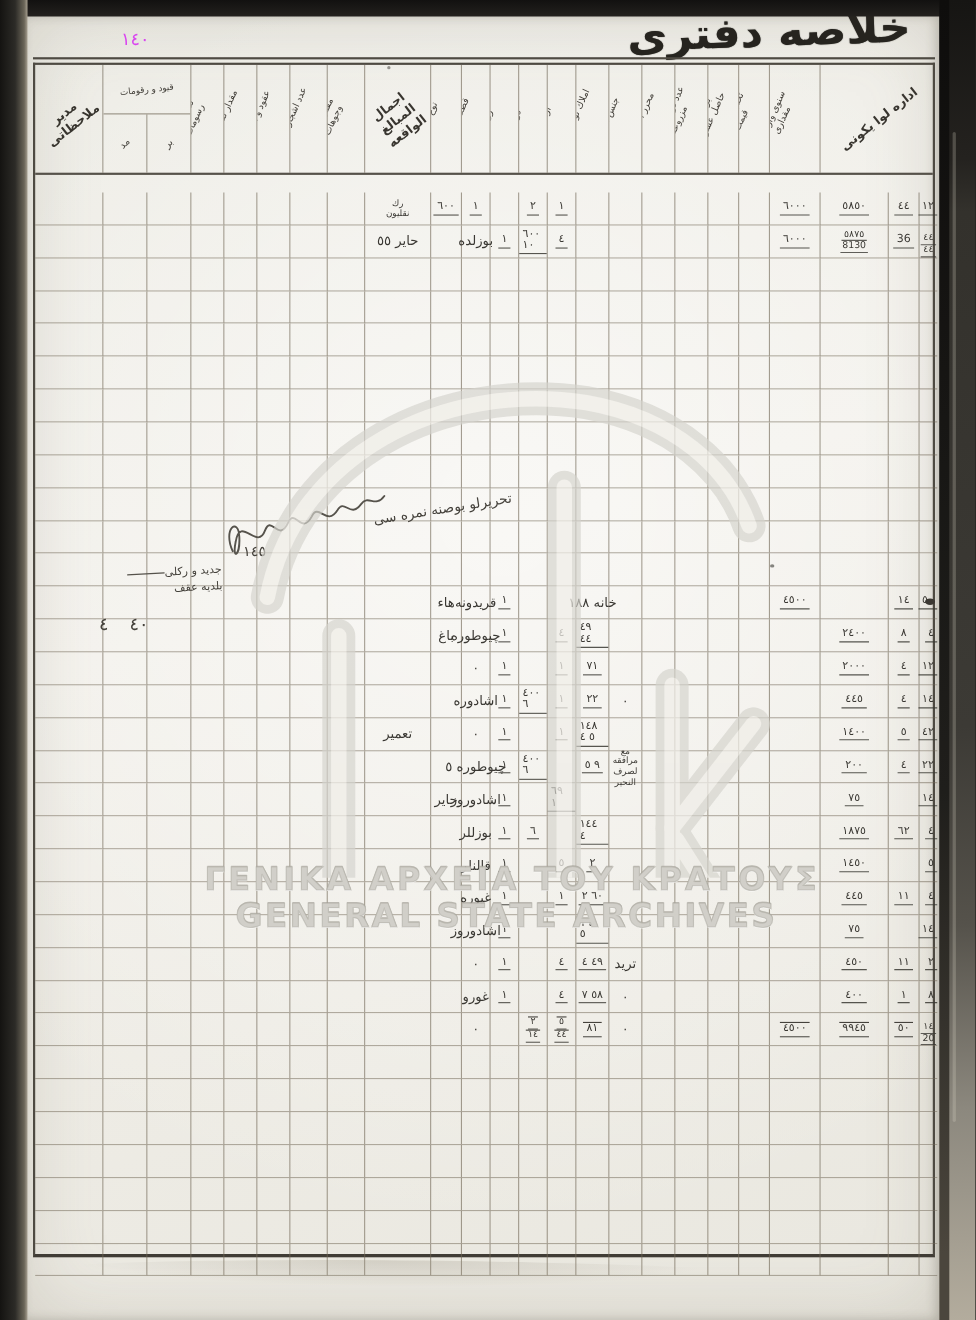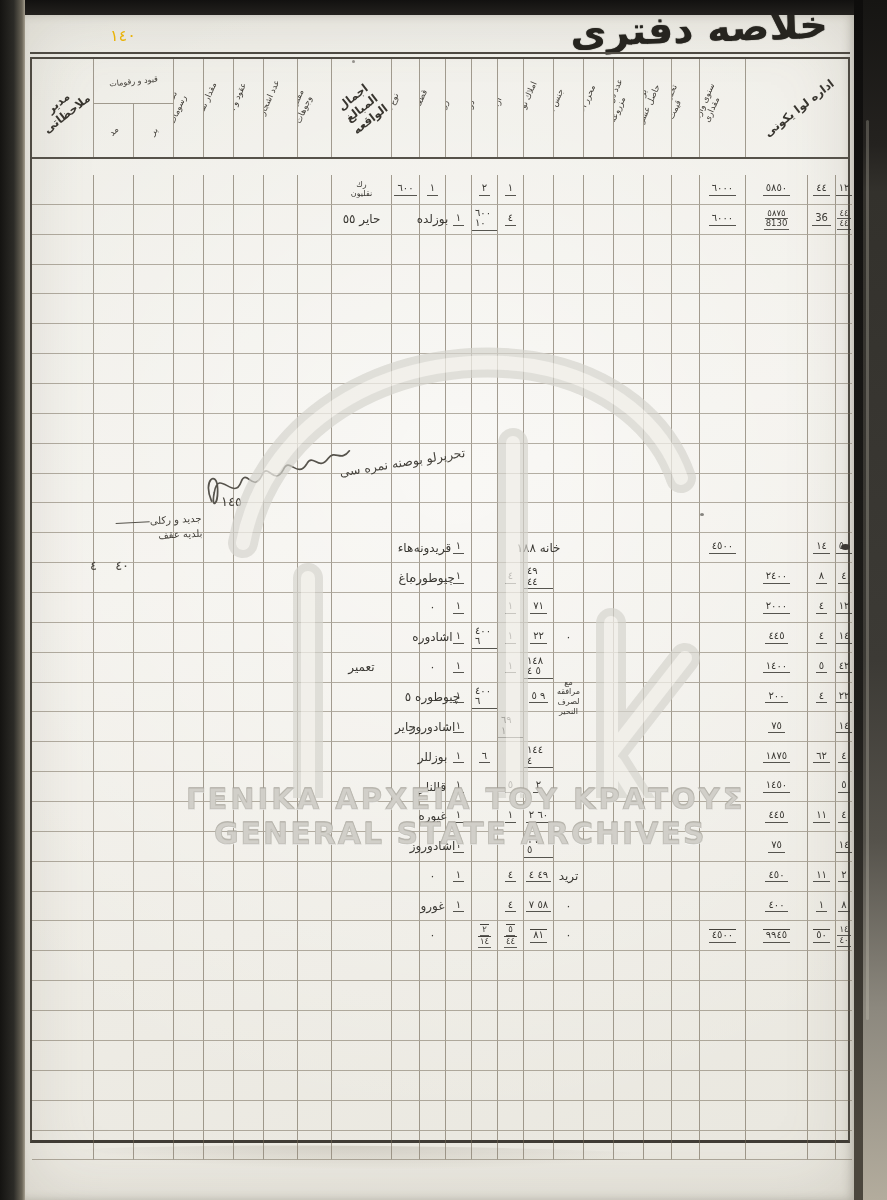--- a/index.html
+++ b/index.html
@@ -35,21 +35,21 @@
   .edge-right::after{content:"";position:absolute;left:12px;top:10%;width:3px;height:75%;
     background:rgba(220,214,200,.25);border-radius:2px;}
   
   .title{
     position:absolute;left:568px;top:2px;width:262px;height:54px;
     display:flex;align-items:center;justify-content:center;
     font-size:38px;font-weight:bold;color:#26241f;direction:rtl;
     transform:rotate(-2deg) scaleX(1.04);letter-spacing:-2px;
     text-shadow:0 0 1px rgba(30,28,22,.75);
   }
-  .page-num{position:absolute;left:110px;top:26px;font-size:16px;color:#eab308;letter-spacing:3px;}
+  .page-num{position:absolute;left:110px;top:26px;font-size:16px;color:#d946ef;letter-spacing:3px;}
   
   .table{
     position:absolute;left:30px;top:57px;width:820px;height:1086px;
     border:2px solid var(--frame);
     border-bottom-color:#403c35;border-bottom-width:3px;
     box-sizing:border-box;
   }
   .table::before{content:"";position:absolute;left:-2px;top:-7px;width:calc(100% + 4px);height:2px;background:var(--frame);}
   .thead{display:grid;height:100px;border-bottom:2px solid #56524a;box-sizing:border-box;}
   .hcell{position:relative;border-right:1px solid var(--gl);display:flex;align-items:center;justify-content:center;overflow:hidden;color:var(--ink);}
@@ -59,37 +59,37 @@
   .hcell.group{flex-direction:column;align-items:stretch;justify-content:flex-start;}
   .g-top{height:44px;border-bottom:1px solid var(--gl);display:flex;align-items:center;justify-content:center;}
   .g-top span{font-size:8px;direction:rtl;transform:rotate(-6deg);text-align:center;color:#403d37;}
   .g-sub{flex:1;display:flex;}
   .g-sub div{flex:1;display:flex;align-items:center;justify-content:center;}
   .g-sub div:first-child{border-right:1px solid var(--gl);}
   .g-sub span{font-size:9px;transform:rotate(-45deg);color:#45423c;}
   .tbody{display:grid;grid-auto-rows:29.87px;margin-top:16px;}
   .cell{border-right:1px solid var(--gl);border-bottom:1px solid var(--gl2);box-sizing:border-box;
     display:flex;align-items:center;justify-content:center;overflow:visible;color:var(--ink);}
-  .cell.last{border-right:none;}
+  .cell.last{border-right:none;justify-content:flex-end;}
   .cell.n{font-size:10px;}
   .cell.n .u{display:inline-block;border-bottom:1px solid rgba(58,56,51,.85);padding:0 3px 1px 3px;line-height:1.05;}
   .cell.n2{font-size:8.5px;flex-direction:column;}
   .cell.n2 .u{display:block;border-bottom:1px solid rgba(58,56,51,.8);padding:0 2px;line-height:1.15;}
   .cell.sum .u{border-top:1.5px solid #45423c;}
   .cell.name{font-size:12px;white-space:nowrap;direction:rtl;z-index:2;}
   .cell.dot{font-size:11px;}
   .cell.note{font-size:8px;direction:rtl;white-space:pre-line;text-align:center;line-height:1.2;z-index:2;}
   
   .ann{position:absolute;color:#45423c;direction:rtl;pointer-events:none;z-index:3;}
   .sig{position:absolute;left:200px;top:438px;z-index:3;transform:rotate(-9deg);}
   .diag-note{left:296px;top:458px;width:170px;font-size:12.5px;transform:rotate(-9deg);letter-spacing:1px;}
   .num145{left:176px;top:494px;font-size:13px;letter-spacing:2px;margin-left:45px;}
   .margin-note{left:72px;top:514px;width:130px;font-size:10px;transform:rotate(-3deg);line-height:1.5;direction:rtl;text-align:right;}
   .margin-note .dash{display:inline-block;width:34px;border-bottom:1px solid #55524b;vertical-align:middle;margin-left:2px;}
-  .margin-vals{left:90px;top:558px;font-size:13px;word-spacing:14px;}
+  .margin-vals{left:90px;top:558px;font-size:16px;word-spacing:14px;}
   
   .wm{position:absolute;left:0;top:0;width:100%;height:100%;pointer-events:none;z-index:5;text-align:center;}
   .wm-logo{position:absolute;left:213px;top:328px;opacity:.75;}
   .wm-line{position:absolute;font-weight:bold;color:rgba(205,203,196,.9);
     text-shadow:0 1px 0 rgba(255,255,255,.8), 0 -1px 0 rgba(160,156,148,.6);
     -webkit-text-stroke:1px rgba(172,169,161,.55);letter-spacing:3px;white-space:nowrap;}
   .wm1{left:186px;top:782px;font-size:29px;}
   .wm2{left:214px;top:816px;font-size:30px;letter-spacing:2px;}
   
   .speck{position:absolute;border-radius:50%;background:#3b3833;z-index:2;}
@@ -999,21 +999,21 @@
           <span class="u">٤٥٠٠</span>
         </div>
         <div class="cell n sum">
           <span class="u">٩٩٤٥</span>
         </div>
         <div class="cell n sum">
           <span class="u">٥٠</span>
         </div>
         <div class="cell last n2">
           <span class="u">١٤</span>
-          <span class="u">٤٠</span>
+          <span class="u">20</span>
         </div>
         <div class="cell"></div>
         <div class="cell"></div>
         <div class="cell"></div>
         <div class="cell"></div>
         <div class="cell"></div>
         <div class="cell"></div>
         <div class="cell"></div>
         <div class="cell"></div>
         <div class="cell"></div>

